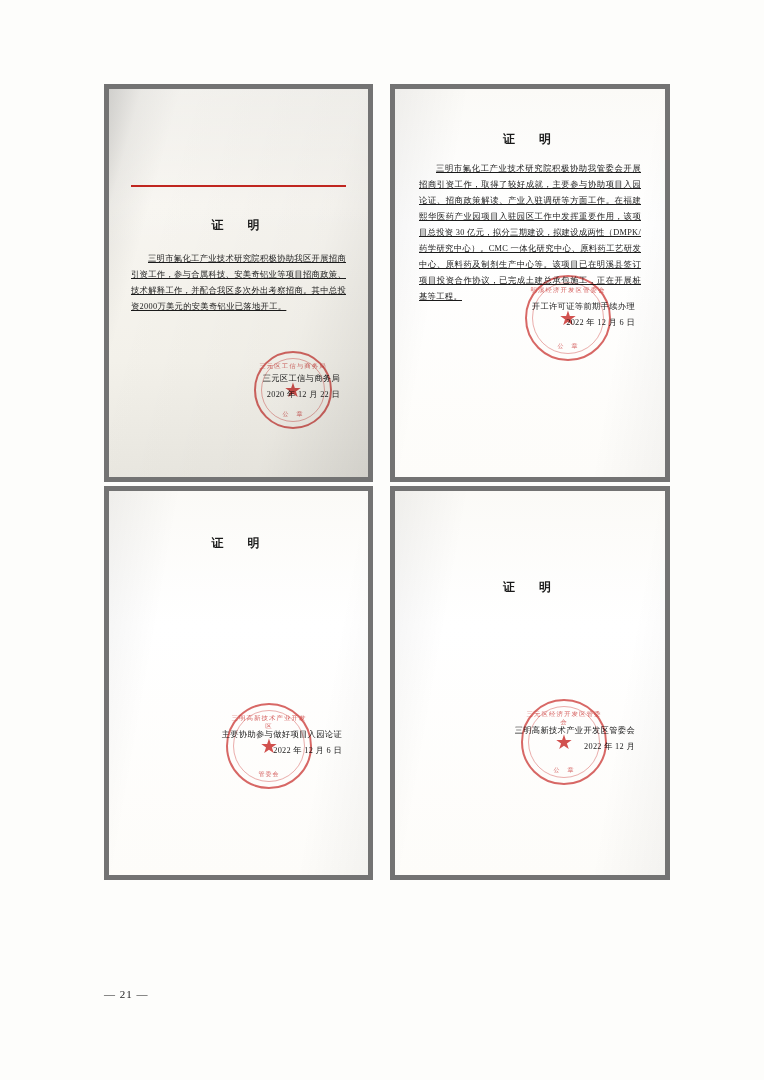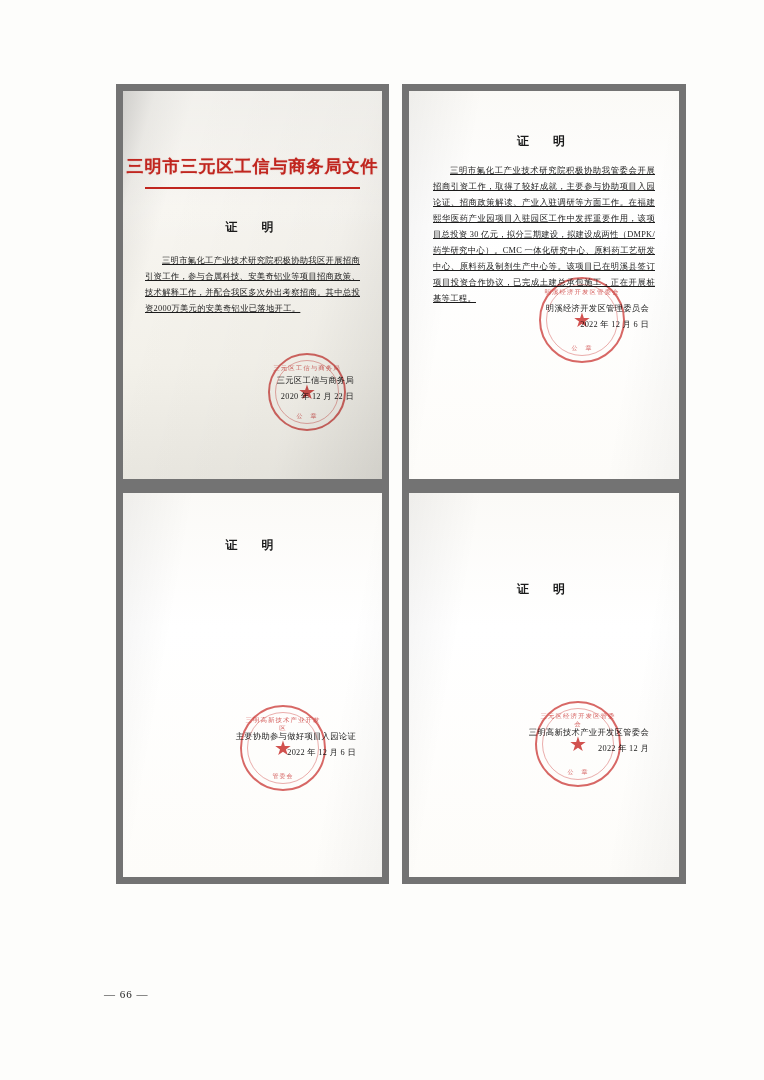--- a/index.html
+++ b/index.html
@@ -22,23 +22,22 @@
   .grid {
     position: absolute;
     left: 104px;
     top: 84px;
     width: 556px;
     height: 786px;
   }
   .cell {
     position: absolute;
     background: #ffffff;
-    border: 7px solid #737373;
+    border: 5px solid #737373;
     overflow: hidden;
-    margin-left: 12px;
   }
   .cell.c1 { left: 0px;   top: 0px;   width: 259px; height: 388px; }
   .cell.c2 { left: 286px; top: 0px;   width: 270px; height: 388px; }
   .cell.c3 { left: 0px;   top: 402px; width: 259px; height: 384px; }
   .cell.c4 { left: 286px; top: 402px; width: 270px; height: 384px; }
 
   
   .paper {
     position: absolute;
     inset: 0;
@@ -203,21 +202,20 @@
 </head>
 <body>
 
 <div class="page">
 
   <div class="grid">
 
     <div class="cell c1">
       <div class="paper shot"></div>
       <div class="inner">
-        <div class="banner">三明市三元区工信与商务局文件</div>
         <div class="banner-rule"></div>
         <div class="title t1">证　明</div>
         <div class="body-text b1">三明市氟化工产业技术研究院积极协助我区开展招商引资工作，参与合属科技、安美奇铝业等项目招商政策、技术解释工作，并配合我区多次外出考察招商。其中总投资2000万美元的安美奇铝业已落地开工。</div>
         <div class="sign s1">
           <span class="line">三元区工信与商务局</span>
           <span class="line">2020 年 12 月 22 日</span>
         </div>
         <div class="seal sm p1">
           <div class="ring"></div>
           <div class="arc">三元区工信与商务局</div>
@@ -226,21 +224,21 @@
         </div>
       </div>
     </div>
 
     <div class="cell c2">
       <div class="paper"></div>
       <div class="inner">
         <div class="title t2">证　明</div>
         <div class="body-text b2">三明市氟化工产业技术研究院积极协助我管委会开展招商引资工作，取得了较好成就，主要参与协助项目入园论证、招商政策解读、产业入驻调研等方面工作。在福建熙华医药产业园项目入驻园区工作中发挥重要作用，该项目总投资 30 亿元，拟分三期建设，拟建设成两性（DMPK/药学研究中心）。CMC 一体化研究中心、原料药工艺研发中心、原料药及制剂生产中心等。该项目已在明溪县签订项目投资合作协议，已完成土建总承包施工，正在开展桩基等工程。</div>
         <div class="sign s2">
-          <span class="line">明溪经济开发区管理委员会</span>
+          <span class="line">开工许可证等前期手续办理</span>
           <span class="line">2022 年 12 月 6 日</span>
         </div>
         <div class="seal md p2">
           <div class="ring"></div>
           <div class="arc">明溪经济开发区管委会</div>
           <div class="star"></div>
           <div class="arc-bottom">公　章</div>
         </div>
       </div>
     </div>
@@ -274,15 +272,15 @@
           <div class="ring"></div>
           <div class="arc">三元区经济开发区管委会</div>
           <div class="star"></div>
           <div class="arc-bottom">公　章</div>
         </div>
       </div>
     </div>
 
   </div>
 
-  <div class="folio">— 66 —</div>
+  <div class="folio">— 21 —</div>
 
 </div>
 
 </body></html>

